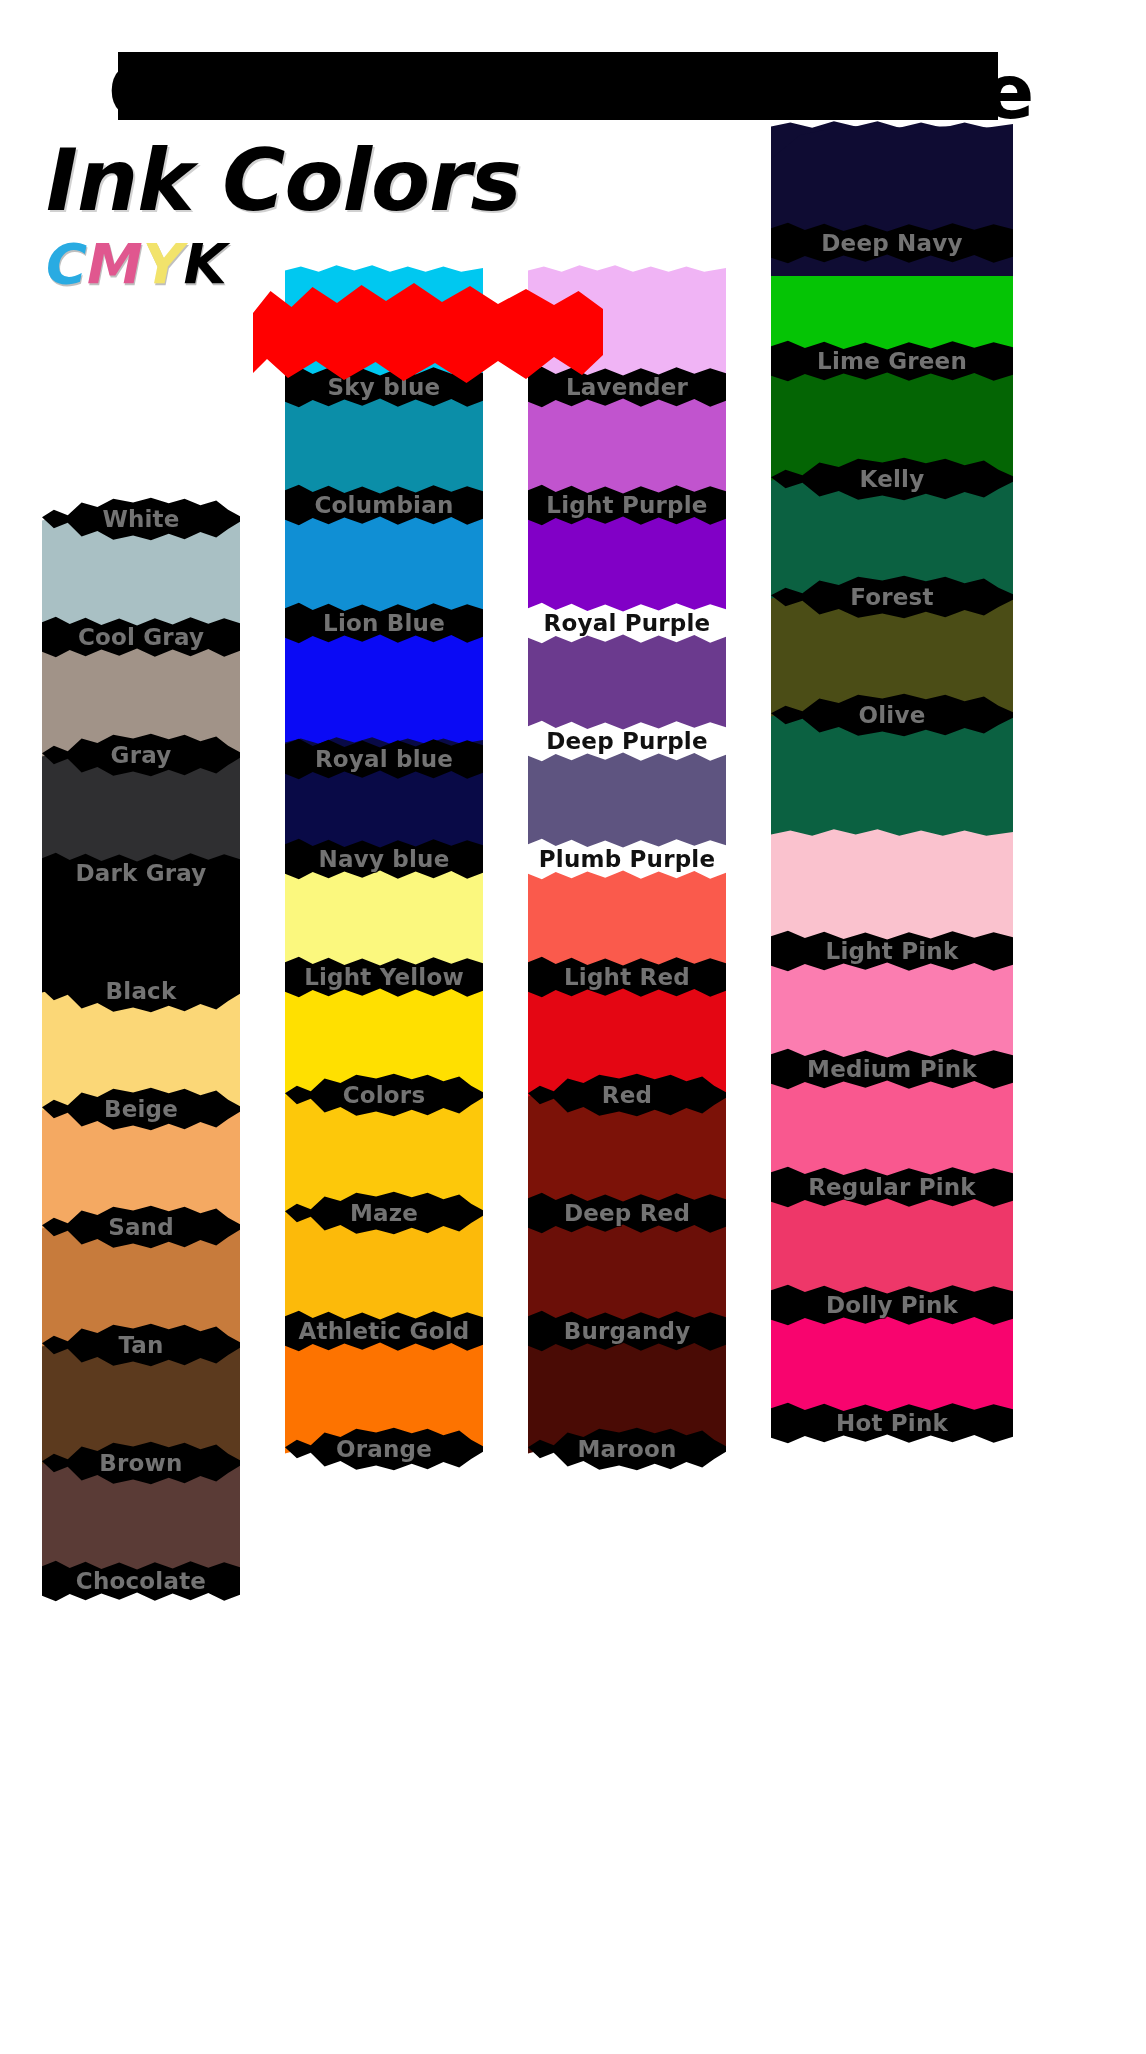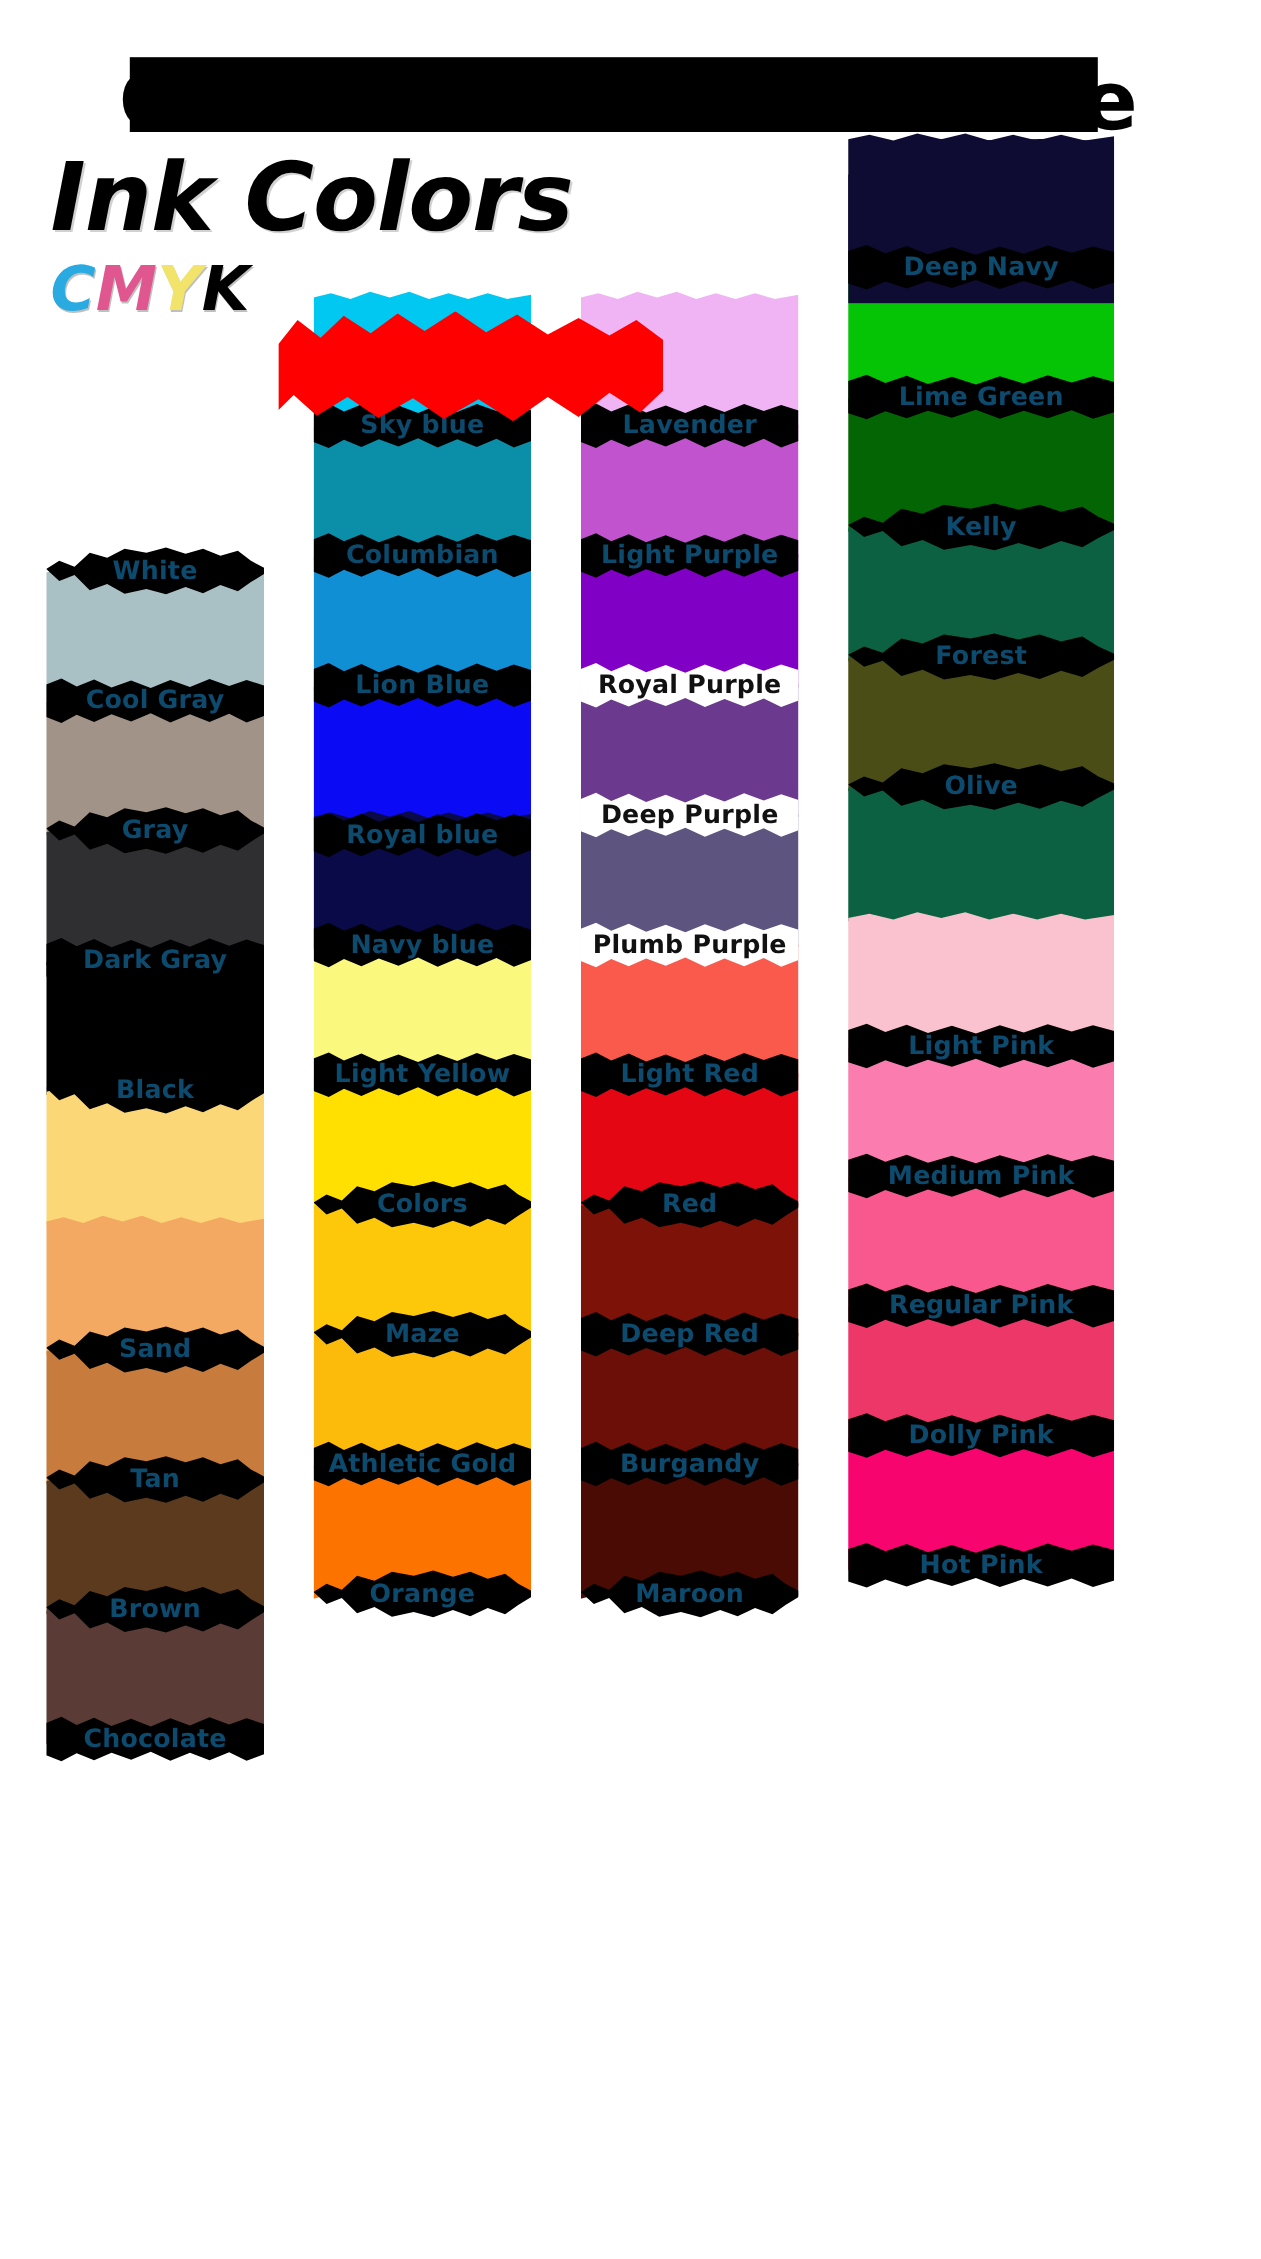--- a/index.html
+++ b/index.html
@@ -157,21 +157,21 @@
       0% 46%, 6% 30%, 13% 42%, 20% 14%, 28% 24%, 36% 6%, 46% 14%,
       55% 4%, 64% 16%, 72% 6%, 80% 20%, 88% 10%, 94% 30%, 100% 44%,
       100% 56%, 94% 72%, 88% 90%, 80% 78%, 72% 94%, 64% 82%,
       55% 96%, 46% 86%, 36% 95%, 28% 76%, 20% 88%, 13% 58%, 6% 70%
     );
   }
   .banner.white .bg { background: #ffffff; }
   .banner .txt {
     position: relative;
     z-index: 2;
-    color: #0c4a6e;
+    color: #737373;
     font-family: "DejaVu Sans", sans-serif;
     font-size: 23px;
     font-weight: 700;
     letter-spacing: 0.2px;
     white-space: nowrap;
     text-shadow: 1px 1px 0 rgba(0,0,0,0.55);
   }
   .banner.white .txt {
     color: #111111;
     text-shadow: 1px 1px 0 rgba(255,255,255,0.7);
@@ -231,20 +231,24 @@
       <div class="swatch" style="top: 708px; height: 118px;">
         <div class="fill" style="background: rgb(0, 0, 0);"></div>
       </div>
       <div class="banner pinch" style="top: 802px;">
         <div class="bg"></div>
         <div class="txt">Black</div>
       </div>
       <div class="swatch" style="top: 826px; height: 118px;">
         <div class="fill" style="background: rgb(251, 215, 119);"></div>
       </div>
+      <div class="banner pinch" style="top: 920px;">
+        <div class="bg"></div>
+        <div class="txt">Beige</div>
+      </div>
       <div class="swatch" style="top: 944px; height: 118px;">
         <div class="fill" style="background: rgb(244, 169, 98);"></div>
       </div>
       <div class="banner pinch" style="top: 1038px;">
         <div class="bg"></div>
         <div class="txt">Sand</div>
       </div>
       <div class="swatch" style="top: 1062px; height: 118px;">
         <div class="fill" style="background: rgb(199, 123, 60);"></div>
       </div>

